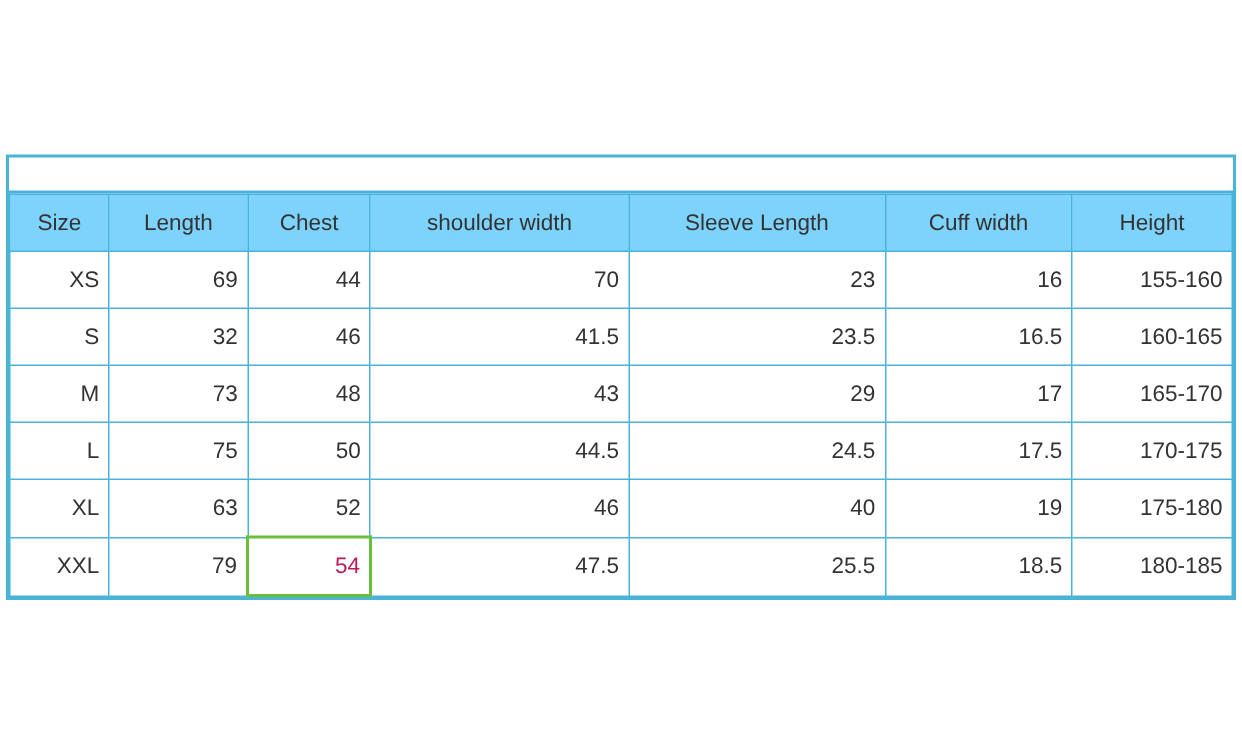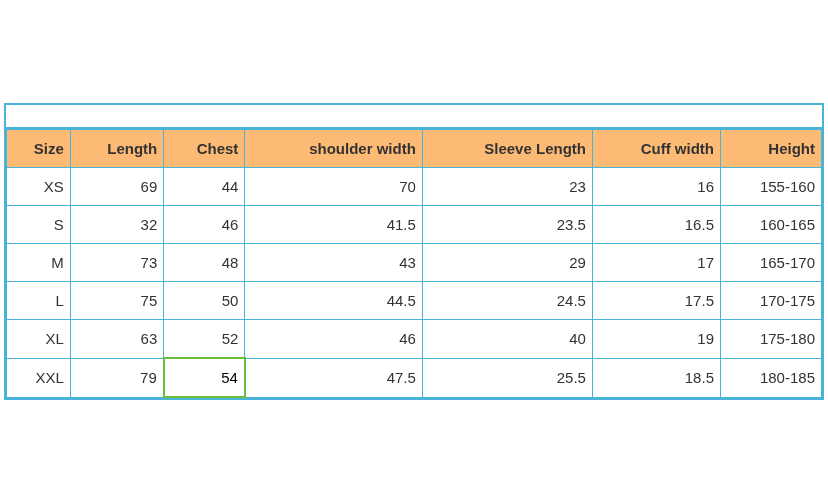--- a/index.html
+++ b/index.html
@@ -34,38 +34,38 @@
 
     table {
       width: 100%;
       border-collapse: collapse;
     }
 
     thead tr th {
       border: 1px solid #4ab3d9;
       padding: 10px 6px;
       font-size: 15px;
-      font-weight: bold;
+      font-weight: normal;
       color: #333;
-      text-align: right;
-      background: #fdba74;
+      text-align: center;
+      background: #7dd3fc;
     }
 
     tbody tr td {
       border: 1px solid #4ab3d9;
       padding: 10px 6px;
       font-size: 15px;
       color: #333;
       text-align: right;
       background: #fff;
     }
 
     .highlighted {
       border: 2px solid #6abf3a !important;
-      color: #000000;
+      color: #be185d;
     }
   </style>
 </head>
 <body>
 
 <div class="container">
   <div class="title-row"></div>
   <table>
     <thead>
       <tr>

